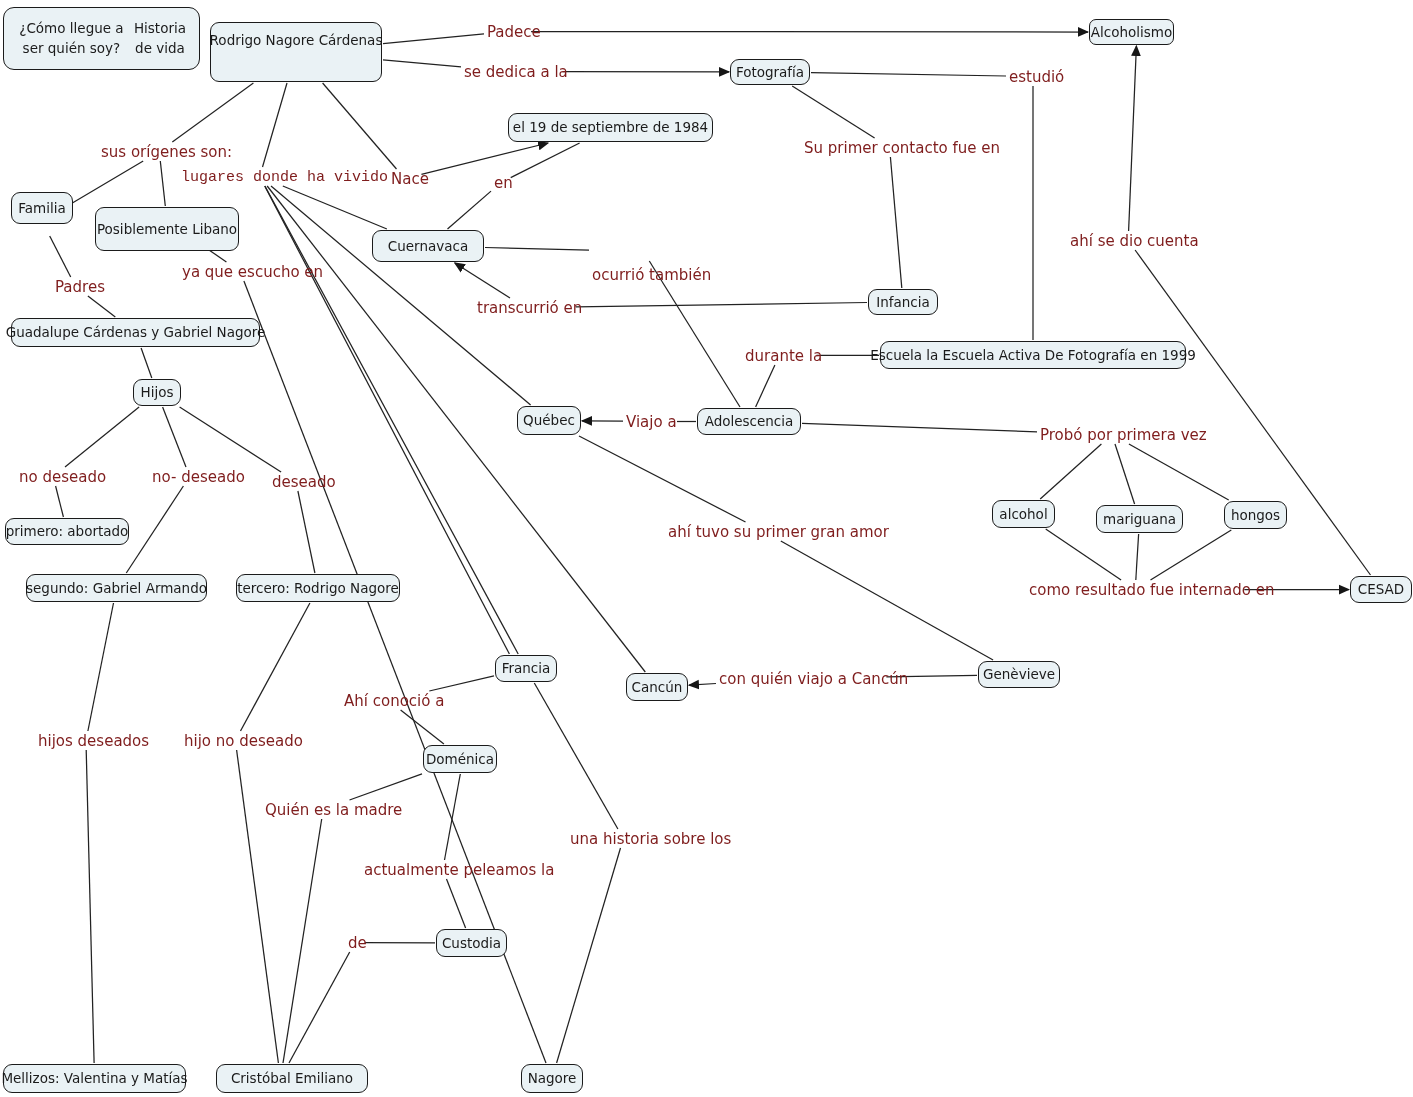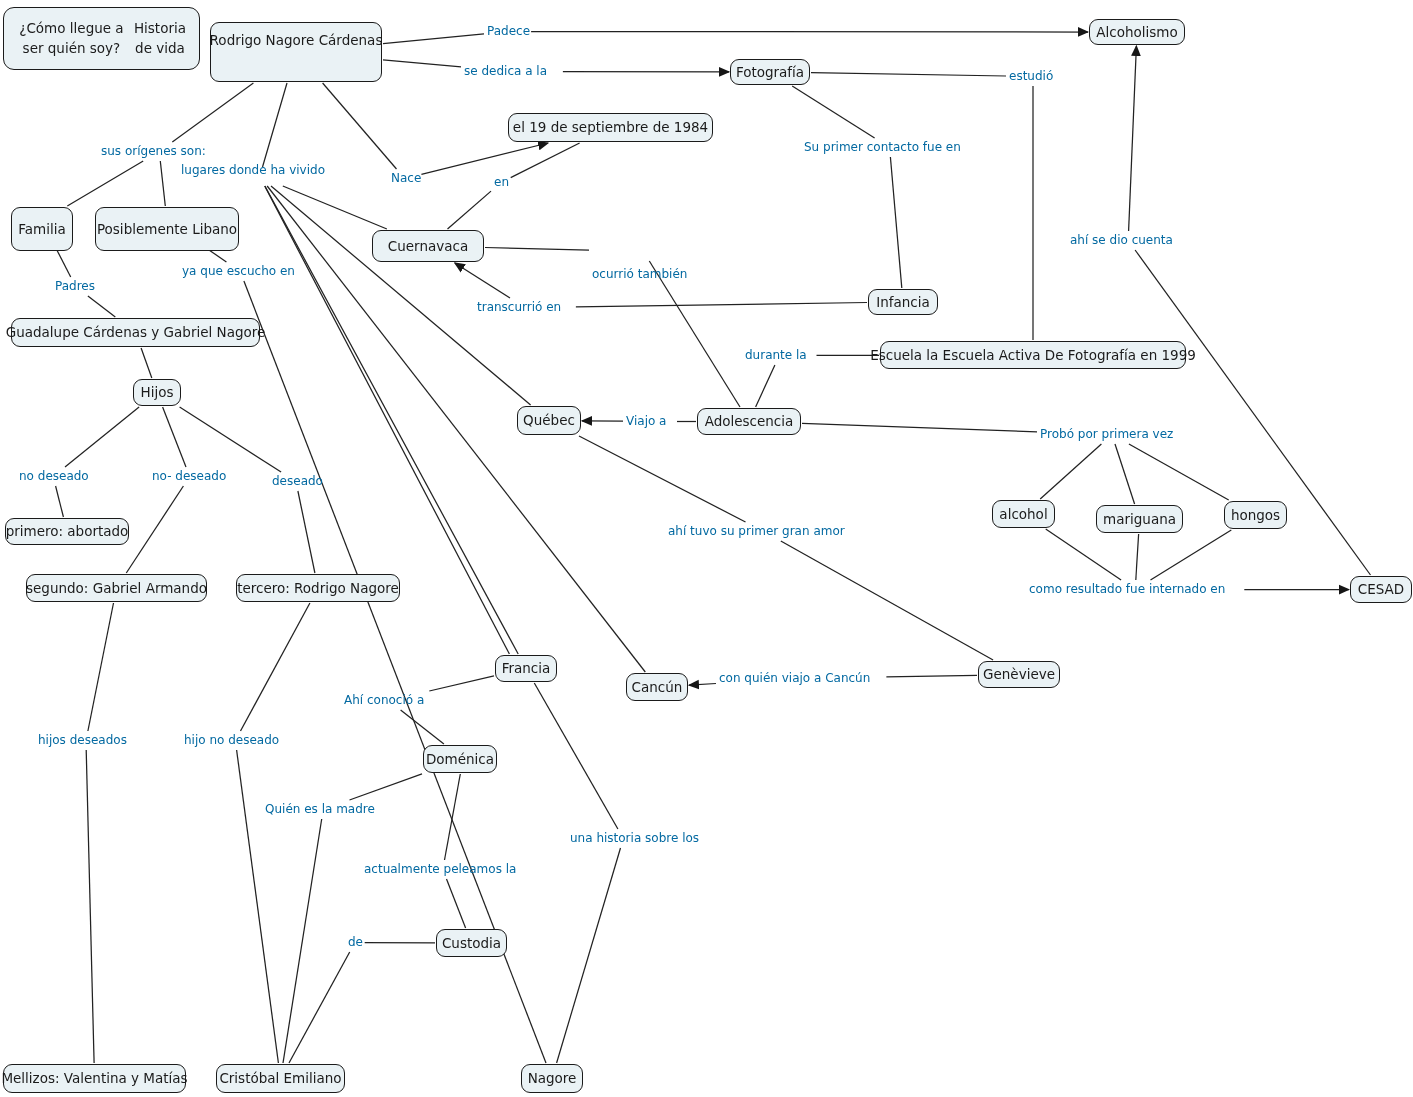--- a/index.html
+++ b/index.html
@@ -44,22 +44,22 @@
     justify-content:center;
     white-space:normal;
     line-height:1.45;
   }
   .node.root-node{
     align-items:flex-start;
     padding-top:9px;
   }
   .link-label{
     position:absolute;
-    font-size:12px;
-    color:#0369a1;
+    font-size:15px;
+    color:#7f1d1d;
     background:transparent;
     white-space:nowrap;
     z-index:2;
     line-height:1;
   }
 </style>
 </head>
 <body>
 
 <div id="canvas">
@@ -140,24 +140,24 @@
         <line x1="620.5" y1="848.0" x2="556.6" y2="1063.0" stroke="#222222" stroke-width="1.25"></line>
       </g>
   </svg>
   <div id="nodes-group">
       <div class="node title-node" style="left: 3px; top: 7px; width: 197px; height: 63px;">
         <span>¿Cómo llegue a ser quién soy?</span>
         <br>
         <span>Historia de vida</span>
       </div>
       <div class="node root-node" style="left: 210px; top: 22px; width: 172px; height: 60px;">Rodrigo Nagore Cárdenas</div>
-      <div class="node" style="left: 1089px; top: 19px; width: 96px; height: 26px;">Alcoholismo</div>
+      <div class="node" style="left: 1089px; top: 19px; width: 85px; height: 26px; border-radius: 7px;">Alcoholismo</div>
       <div class="node" style="left: 730px; top: 59px; width: 80px; height: 26px;">Fotografía</div>
       <div class="node" style="left: 508px; top: 113px; width: 205px; height: 29px;">el 19 de septiembre de 1984</div>
-      <div class="node" style="left: 11px; top: 207px; width: 62px; height: 44px;">Familia</div>
+      <div class="node" style="left: 11px; top: 192px; width: 62px; height: 32px;">Familia</div>
       <div class="node" style="left: 95px; top: 207px; width: 144px; height: 44px;">Posiblemente Libano</div>
       <div class="node" style="left: 372px; top: 230px; width: 112px; height: 32px;">Cuernavaca</div>
       <div class="node" style="left: 868px; top: 289px; width: 70px; height: 26px;">Infancia</div>
       <div class="node" style="left: 11px; top: 318px; width: 249px; height: 29px;">Guadalupe Cárdenas y Gabriel Nagore</div>
       <div class="node" style="left: 880px; top: 341px; width: 306px; height: 28px;">Escuela la Escuela Activa De Fotografía en 1999</div>
       <div class="node" style="left: 133px; top: 379px; width: 48px; height: 27px;">Hijos</div>
       <div class="node" style="left: 517px; top: 406px; width: 64px; height: 29px;">Québec</div>
       <div class="node" style="left: 697px; top: 408px; width: 104px; height: 27px;">Adolescencia</div>
       <div class="node" style="left: 992px; top: 500px; width: 63px; height: 28px;">alcohol</div>
       <div class="node" style="left: 1096px; top: 505px; width: 87px; height: 28px;">mariguana</div>
@@ -165,30 +165,30 @@
       <div class="node" style="left: 5px; top: 518px; width: 124px; height: 27px;">primero: abortado</div>
       <div class="node" style="left: 26px; top: 574px; width: 181px; height: 28px;">segundo: Gabriel Armando</div>
       <div class="node" style="left: 236px; top: 574px; width: 164px; height: 28px;">tercero: Rodrigo Nagore</div>
       <div class="node" style="left: 1350px; top: 576px; width: 62px; height: 27px;">CESAD</div>
       <div class="node" style="left: 495px; top: 655px; width: 62px; height: 27px;">Francia</div>
       <div class="node" style="left: 626px; top: 673px; width: 62px; height: 28px;">Cancún</div>
       <div class="node" style="left: 978px; top: 661px; width: 82px; height: 27px;">Genèvieve</div>
       <div class="node" style="left: 423px; top: 745px; width: 74px; height: 28px;">Doménica</div>
       <div class="node" style="left: 436px; top: 929px; width: 71px; height: 28px;">Custodia</div>
       <div class="node" style="left: 3px; top: 1064px; width: 183px; height: 29px;">Mellizos: Valentina y Matías</div>
-      <div class="node" style="left: 216px; top: 1064px; width: 129px; height: 29px;">Cristóbal Emiliano</div>
+      <div class="node" style="left: 216px; top: 1064px; width: 152px; height: 29px;">Cristóbal Emiliano</div>
       <div class="node" style="left: 521px; top: 1064px; width: 62px; height: 29px; text-align: right;">Nagore</div>
     </div>
   <div id="labels-group">
       <div class="link-label" style="left: 487px; top: 25px;">Padece</div>
       <div class="link-label" style="left: 464px; top: 65px;">se dedica a la</div>
       <div class="link-label" style="left: 1009px; top: 70px;">estudió</div>
       <div class="link-label" style="left: 804px; top: 141px;">Su primer contacto fue en</div>
       <div class="link-label" style="left: 101px; top: 145px;">sus orígenes son:</div>
-      <div class="link-label" style="left: 181px; top: 164px;">lugares donde ha vivido</div>
+      <div class="link-label" style="left: 181px; top: 170px; font-family: Liberation Mono, monospace;">lugares donde ha vivido</div>
       <div class="link-label" style="left: 391px; top: 172px;">Nace</div>
       <div class="link-label" style="left: 494px; top: 176px;">en</div>
       <div class="link-label" style="left: 1070px; top: 234px;">ahí se dio cuenta</div>
       <div class="link-label" style="left: 592px; top: 245px; margin-top: 23px;">ocurrió también</div>
       <div class="link-label" style="left: 182px; top: 265px;">ya que escucho en</div>
       <div class="link-label" style="left: 55px; top: 280px;">Padres</div>
       <div class="link-label" style="left: 477px; top: 301px;">transcurrió en</div>
       <div class="link-label" style="left: 745px; top: 349px;">durante la</div>
       <div class="link-label" style="left: 626px; top: 415px;">Viajo a</div>
       <div class="link-label" style="left: 1040px; top: 428px;">Probó por primera vez</div>

